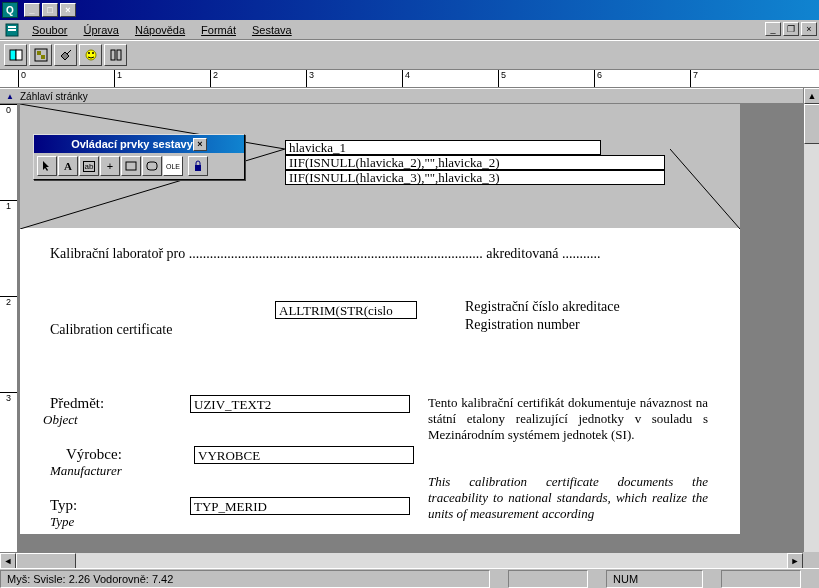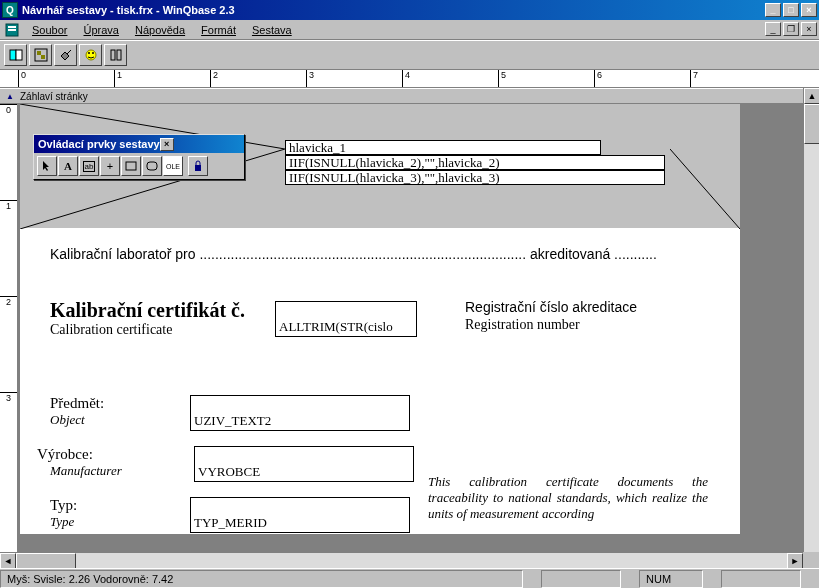--- a/index.html
+++ b/index.html
@@ -22,50 +22,49 @@
 .workarea { display: flex; height: 461px; background: #c0c0c0; }
 .ruler-v { width: 18px; background: #fff; border-right: 1px solid #808080; position: relative; }
 .ruler-v .tick { position: absolute; left: 0; width: 100%; border-top: 1px solid #000; font-size: 9px; text-align: center; }
 .canvas-outer { flex: 1; background: #808080; position: relative; overflow: hidden; }
 .canvas { position: absolute; left: 2px; top: 0; width: 720px; height: 430px; background: #fff; }
 .grayband { position: absolute; left: 0; top: 0; width: 100%; height: 124px; background: #c0c0c0; }
 .diag1 { position: absolute; left: 0; top: 0; width: 265px; height: 45px; }
 .diag2 { position: absolute; left: 0; top: 45px; width: 265px; height: 80px; }
 .diag3 { position: absolute; right: 0; top: 45px; width: 70px; height: 80px; }
 .exprbox { position: absolute; background: #fff; border: 1px solid #000; font-family: 'Times New Roman', serif; font-size: 13px; padding: 0 3px; line-height: 14px; height: 15px; overflow: hidden; }
-.labeltext { position: absolute; font-family: Liberation Sans, sans-serif; font-size: 14px; }
+.labeltext { position: absolute; font-family: Liberation Serif, serif; font-size: 14px; }
 .heading { position: absolute; font-family: 'Times New Roman', serif; font-size: 20px; font-weight: bold; }
 .italic { font-style: italic; }
 .subheading { position: absolute; font-family: 'Times New Roman', serif; font-size: 14px; }
 .fieldlabel { position: absolute; font-family: 'Times New Roman', serif; font-size: 15px; font-weight: normal; }
 .fieldsub { position: absolute; font-family: 'Times New Roman', serif; font-size: 13px; font-style: italic; }
-.fieldbox { position: absolute; border: 1px solid #000; font-family: 'Times New Roman', serif; font-size: 13px; padding: 17px 3px; height: 18px; }
+.fieldbox { position: absolute; border: 1px solid #000; font-family: 'Times New Roman', serif; font-size: 13px; padding: 1px 3px; height: 18px; }
 .paratext { position: absolute; font-family: 'Times New Roman', serif; font-size: 13px; text-align: justify; width: 280px; }
 .scrollbar-v { position: absolute; right: 0; top: 88px; bottom: 20px; width: 16px; background: #dcdcdc; border-left: 1px solid #808080; }
 .scrollbar-v .sbtn { width: 16px; height: 16px; background: #c0c0c0; border: 1px solid; border-color: #fff #404040 #404040 #fff; display: flex; align-items: center; justify-content: center; font-size: 9px; }
 .scrollbar-v .thumb { position: absolute; top: 16px; width: 16px; height: 40px; background: #c0c0c0; border: 1px solid; border-color: #fff #404040 #404040 #fff; }
 .scrollbar-h { position: absolute; left: 0; right: 16px; bottom: 20px; height: 16px; background: #dcdcdc; border-top: 1px solid #808080; display: flex; }
 .scrollbar-h .sbtn { width: 16px; height: 16px; background: #c0c0c0; border: 1px solid; border-color: #fff #404040 #404040 #fff; display: flex; align-items: center; justify-content: center; font-size: 9px; }
 .scrollbar-h .thumb { width: 60px; height: 16px; background: #c0c0c0; border: 1px solid; border-color: #fff #404040 #404040 #fff; }
 .corner { position: absolute; right: 0; bottom: 20px; width: 16px; height: 16px; background: #c0c0c0; }
 .statusbar { position: absolute; left: 0; right: 0; bottom: 0; height: 20px; background: #c0c0c0; border-top: 1px solid #fff; display: flex; align-items: center; font-size: 11px; }
 .statusbar .cell { border: 1px solid; border-color: #808080 #fff #fff #808080; height: 18px; padding: 0 6px; margin-right: 18px; display: flex; align-items: center; }
 .toolbox { position: absolute; left: 33px; top: 134px; width: 212px; background: #c0c0c0; border: 1px solid; border-color: #dfdfdf #000 #000 #dfdfdf; box-shadow: 1px 1px 0 #404040; z-index: 100; }
-.toolbox-title { background: linear-gradient(to right, #000080, #1084d0); color: #fff; font-weight: bold; font-size: 11px; padding: 2px 4px; display: flex; justify-content: flex-start; align-items: center; height: 18px; }
+.toolbox-title { background: linear-gradient(to right, #000080, #1084d0); color: #fff; font-weight: bold; font-size: 11px; padding: 2px 4px; display: flex; justify-content: center; align-items: center; height: 18px; }
 .toolbox-close { width: 14px; height: 13px; background: #c0c0c0; border: 1px solid; border-color: #fff #404040 #404040 #fff; color: #000; font-size: 9px; display: flex; align-items: center; justify-content: center; }
 .toolbox-body { padding: 3px; display: flex; gap: 1px; }
 .toolbtn { width: 20px; height: 20px; background: #c0c0c0; border: 1px solid; border-color: #fff #404040 #404040 #fff; display: flex; align-items: center; justify-content: center; font-size: 11px; }
 .toolbtn.sep { margin-left: 4px; }
 </style>
 </head>
 <body>
 
 <div class="titlebar">
   <div class="titlebar-icon">Q</div>
-  <div class="titlebar-text">Návrhář sestavy - tisk.frx - WinQbase 2.3</div>
   <div class="titlebar-btns">
     <div class="winbtn">_</div>
     <div class="winbtn">□</div>
     <div class="winbtn">×</div>
   </div>
 </div>
 
 <div class="menubar">
   <div class="menubar-icon">
     <svg width="14" height="14">
@@ -157,39 +156,39 @@
         <svg class="diag3">
             <line x1="0" y1="0" x2="70" y2="80" stroke="#000"></line>
           </svg>
         <div class="exprbox" style="left:265px;top:36px;width:316px">hlavicka_1</div>
         <div class="exprbox" style="left:265px;top:51px;width:380px">IIF(ISNULL(hlavicka_2),"",hlavicka_2)</div>
         <div class="exprbox" style="left:265px;top:66px;width:380px">IIF(ISNULL(hlavicka_3),"",hlavicka_3)</div>
       </div>
 
       <div class="labeltext" style="left:30px;top:142px"><span>Kalibrační laboratoř pro</span> <span>....................................................................................</span> <span>akreditovaná</span> <span>...........</span></div>
 
-      <div class="heading" style="left:30px;top:195px">Kalibrační certifikát č.</div>
       <div class="fieldbox" style="left:255px;top:197px;width:142px">ALLTRIM(STR(cislo</div>
       <div class="subheading" style="left:30px;top:218px">Calibration certificate</div>
 
       <div class="labeltext" style="left:445px;top:195px">Registrační číslo akreditace</div>
       <div class="subheading" style="left:445px;top:213px">Registration number</div>
 
       <div class="fieldlabel" style="left:30px;top:291px">Předmět:</div>
-      <div class="fieldsub" style="left:30px;top:308px">Object</div>
+      <div class="fieldsub" style="left:23px;top:308px">Object</div>
       <div class="fieldbox" style="left:170px;top:291px;width:220px">UZIV_TEXT2</div>
 
-      <div class="fieldlabel" style="left:17px;top:342px">Výrobce:</div>
+      <div class="fieldlabel" style="left:46px;top:342px">Výrobce:</div>
       <div class="fieldsub" style="left:30px;top:359px">Manufacturer</div>
       <div class="fieldbox" style="left:174px;top:342px;width:220px">VYROBCE</div>
 
       <div class="fieldlabel" style="left:30px;top:393px">Typ:</div>
       <div class="fieldsub" style="left:30px;top:410px">Type</div>
       <div class="fieldbox" style="left:170px;top:393px;width:220px">TYP_MERID</div>
 
+      <div class="paratext" style="left:408px;top:291px">Tento kalibrační certifikát dokumentuje návaznost na státní etalony realizující jednotky v souladu s Mezinárodním systémem jednotek (SI).</div>
       <div class="paratext italic" style="left:408px;top:370px">This calibration certificate documents the traceability to national standards, which realize the units of measurement according</div>
     </div>
   </div>
 </div>
 
 <div class="toolbox">
   <div class="toolbox-title">
     <span>Ovládací prvky sestavy</span>
     <div class="toolbox-close">×</div>
   </div>
@@ -234,15 +233,15 @@
   <div class="sbtn">◄</div>
   <div class="thumb"></div>
   <div style="flex:1"></div>
   <div class="sbtn">►</div>
 </div>
 <div class="corner"></div>
 
 <div class="statusbar">
   <div class="cell" style="flex:1">Myš:  Svisle: 2.26  Vodorovně: 7.42</div>
   <div class="cell" style="width:80px"></div>
-  <div class="cell" style="width:64px">NUM</div>
+  <div class="cell" style="width:97px">NUM</div>
   <div class="cell" style="width:80px"></div>
 </div>
 
 </body></html>

